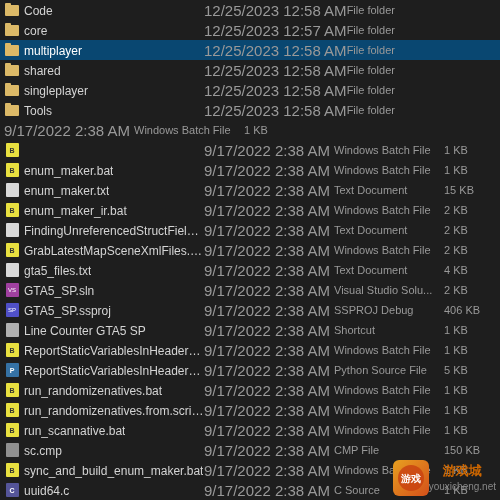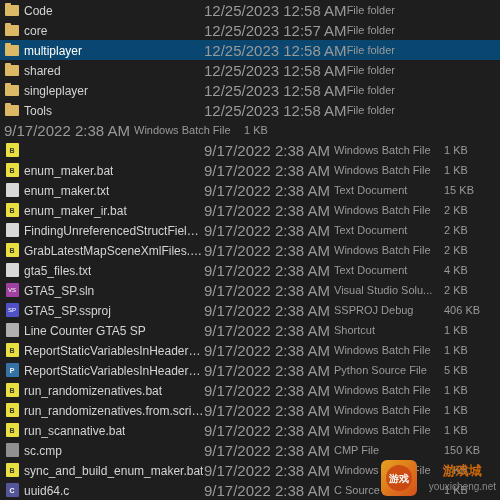--- a/index.html
+++ b/index.html
@@ -88,21 +88,21 @@
       font-size: 12px;
       overflow: hidden;
       text-overflow: ellipsis;
     }
     .watermark {
       position: absolute;
       bottom: 4px;
       right: 4px;
       display: flex;
       align-items: center;
-      gap: 12px;
+      gap: 0;
     }
     .watermark-logo {
       width: 36px;
       height: 36px;
       background: linear-gradient(135deg, #e8a020, #d4501a);
       border-radius: 6px;
       display: flex;
       align-items: center;
       justify-content: center;
       font-size: 10px;

